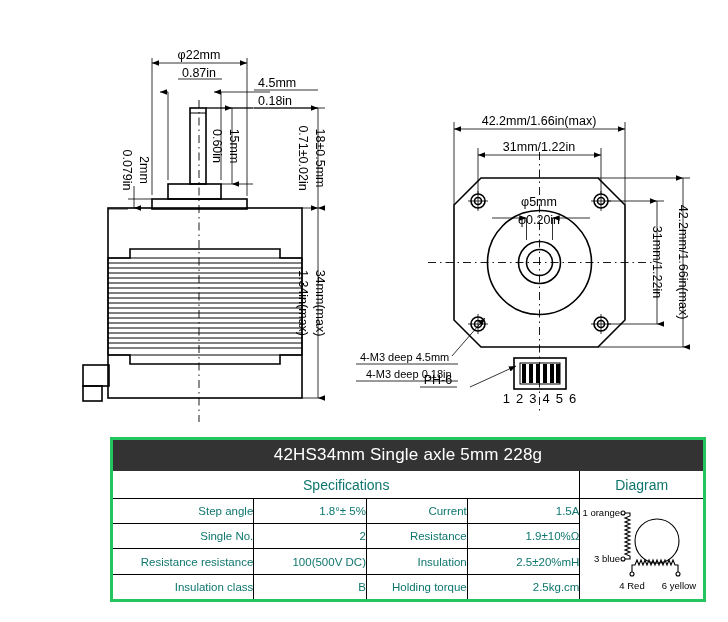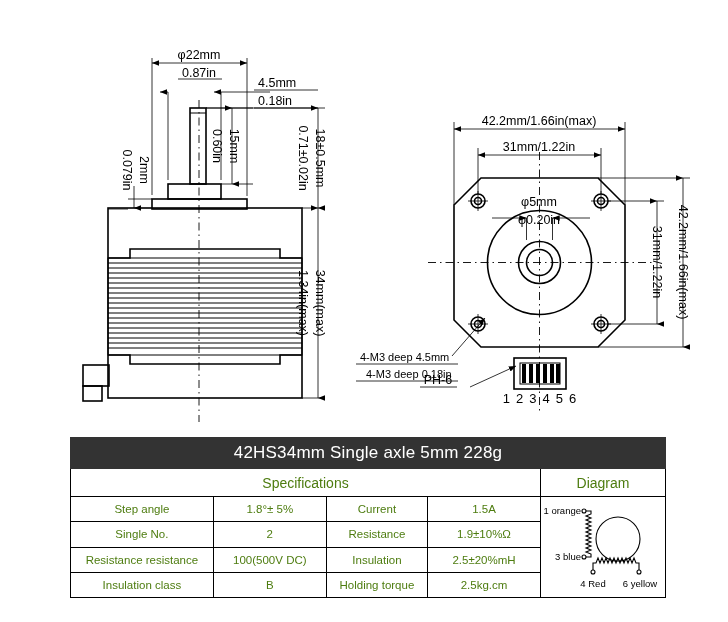--- a/index.html
+++ b/index.html
@@ -26,53 +26,54 @@
   #spec-table-wrap {
     position: absolute;
     left: 70px;
     top: 437px;
     width: 596px;
   }
   table.spec {
     border-collapse: collapse;
     width: 100%;
     table-layout: fixed;
-    border: 1px solid #22c55e;
+    border: 3px solid #22c55e;
+    margin-left: 40px;
   }
   table.spec td, table.spec th {
     border: 1px solid #000;
     padding: 0;
     font-weight: normal;
     font-size: 11.5px;
-    color: #4d7c0f;
+    color: #0f766e;
     vertical-align: middle;
   }
   tr.title-row td {
     background: #333333;
     color: #ffffff;
     text-align: center;
     font-size: 17px;
     height: 30px;
     letter-spacing: 0.2px;
     border: 1px solid #333;
   }
   tr.header-row td {
     text-align: center;
     font-size: 14px;
     height: 27px;
     background: #ffffff;
   }
   td.cell-label {
-    text-align: center;
+    text-align: right;
     padding-left: 8px;
     height: 22px;
     white-space: nowrap;
   }
   td.cell-value {
-    text-align: center;
+    text-align: right;
     padding-left: 8px;
     height: 22px;
     white-space: nowrap;
   }
   td.diagram-cell {
     padding: 0;
     vertical-align: top;
     background: #fff;
   }
   #wiring-diagram { display: block; }

